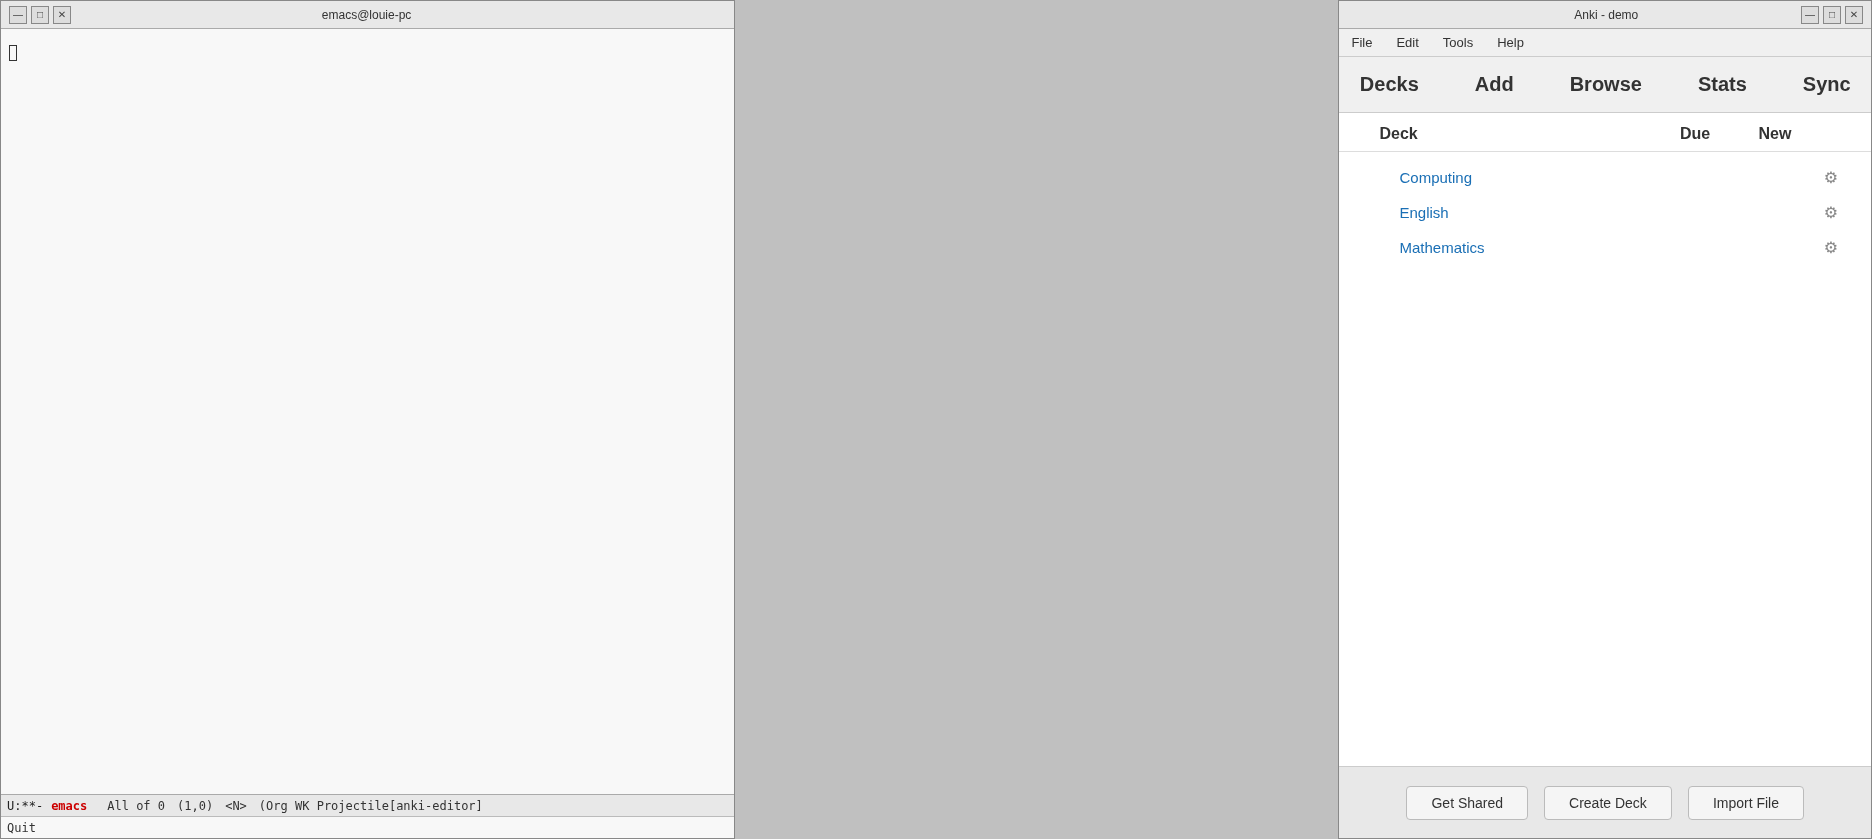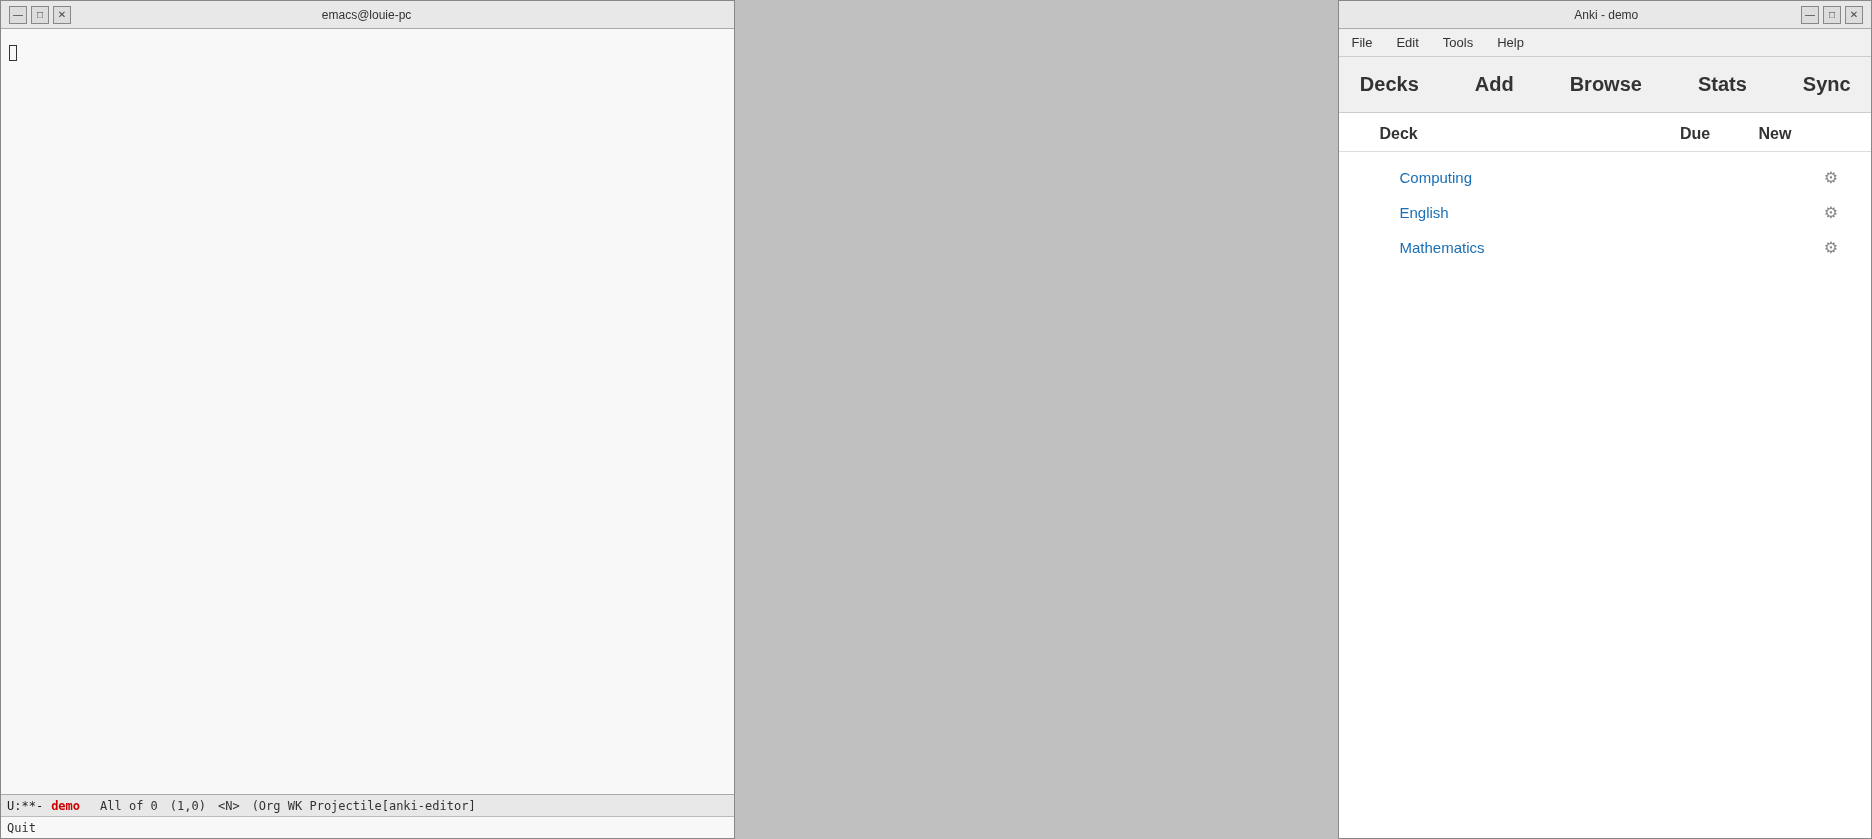--- a/index.html
+++ b/index.html
@@ -274,21 +274,21 @@
     </div>
     <div class="emacs-titlebar-title">emacs@louie-pc</div>
     <div style="width:64px"></div>
   </div>
   <div class="emacs-content">
     <div class="emacs-cursor"></div>
   </div>
   <div class="emacs-statusbar">
     <span class="emacs-status-mode">U:**-</span>
     <span style="margin-right:4px"> </span>
-    <span class="emacs-status-buffer">demo</span>
+    <span class="emacs-status-buffer">emacs</span>
     <span style="margin-right:16px"> </span>
     <span class="emacs-status-rest">All of 0</span>
     <span style="margin-right:12px"> </span>
     <span class="emacs-status-rest">(1,0)</span>
     <span style="margin-right:12px"> </span>
     <span class="emacs-status-rest">&lt;N&gt;</span>
     <span style="margin-right:12px"> </span>
     <span class="emacs-status-rest">(Org WK Projectile[anki-editor]</span>
   </div>
   <div class="emacs-minibuffer">
@@ -342,13 +342,18 @@
         <div class="anki-deck-gear">⚙</div>
       </div>
       <div class="anki-deck-row">
         <div class="anki-deck-name">Mathematics</div>
         <div class="anki-deck-due"></div>
         <div class="anki-deck-new"></div>
         <div class="anki-deck-gear">⚙</div>
       </div>
     </div>
   </div>
+  <div class="anki-footer">
+    <button class="anki-footer-btn">Get Shared</button>
+    <button class="anki-footer-btn">Create Deck</button>
+    <button class="anki-footer-btn">Import File</button>
+  </div>
 </div>
 
 </body></html>

